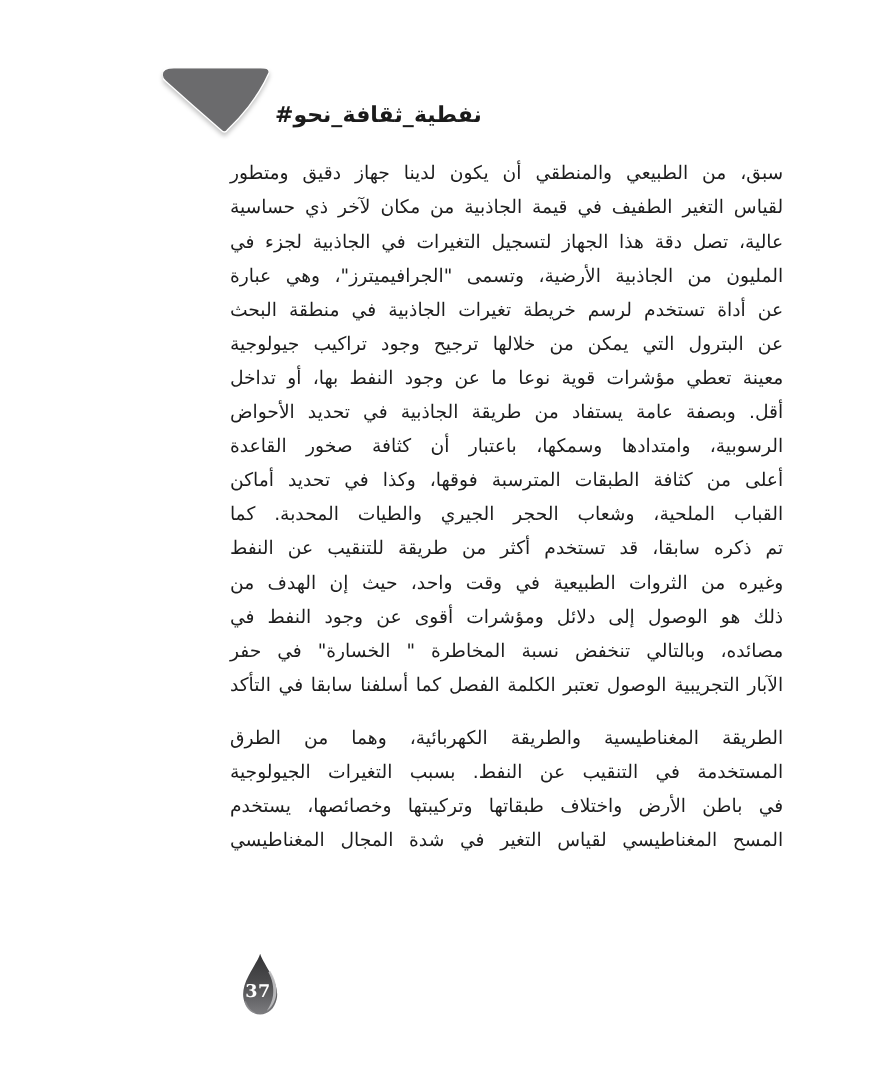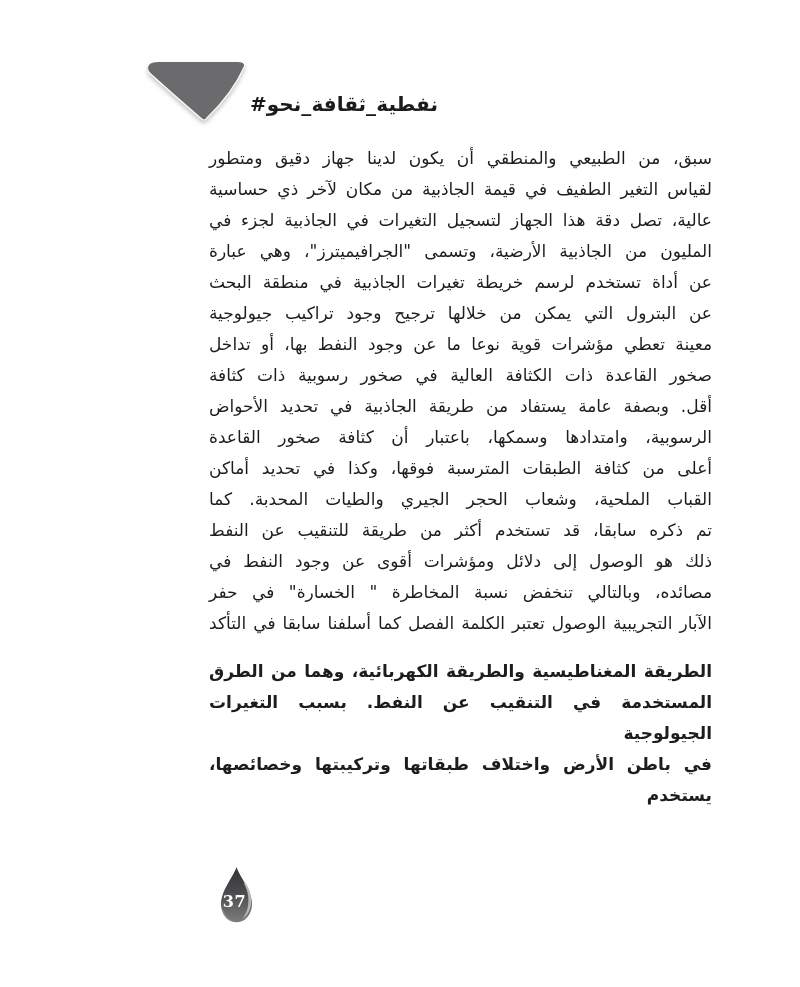--- a/index.html
+++ b/index.html
@@ -26,21 +26,21 @@
     white-space:nowrap;
   }
   
   .bodytext{
     position:absolute;left:209px;top:143px;width:503px;
     direction:rtl;
     font-size:17px;line-height:31px;
     color:var(--body-ink,#1d1d1d);
   }
   .para{display:block;}
-  .para + .para{margin-top:17px;font-weight:bold;}
+  .para + .para{margin-top:17px;}
   .line{
     text-align:justify;
     text-align-last:justify;
   }
   .line.flush-end{
     text-align-last:right;
   }
   
   .pagedrop{
     position:absolute;left:216px;top:865px;width:41px;height:60px;
@@ -69,34 +69,35 @@
 
   <div class="bodytext">
       <div class="para">
         <div class="line">سبق، من الطبيعي والمنطقي أن يكون لدينا جهاز دقيق ومتطور</div>
         <div class="line">لقياس التغير الطفيف في قيمة الجاذبية من مكان لآخر ذي حساسية</div>
         <div class="line">عالية، تصل دقة هذا الجهاز لتسجيل التغيرات في الجاذبية لجزء في</div>
         <div class="line">المليون من الجاذبية الأرضية، وتسمى "الجرافيميترز"، وهي عبارة</div>
         <div class="line">عن أداة تستخدم لرسم خريطة تغيرات الجاذبية في منطقة البحث</div>
         <div class="line">عن البترول التي يمكن من خلالها ترجيح وجود تراكيب جيولوجية</div>
         <div class="line">معينة تعطي مؤشرات قوية نوعا ما عن وجود النفط بها، أو تداخل</div>
-        <div class="line">صخور القاعدة ذات الكثافة العالية في صخور رسوبية ذات كثافة</div>
         <div class="line">أقل. وبصفة عامة يستفاد من طريقة الجاذبية في تحديد الأحواض</div>
         <div class="line">الرسوبية، وامتدادها وسمكها، باعتبار أن كثافة صخور القاعدة</div>
         <div class="line">أعلى من كثافة الطبقات المترسبة فوقها، وكذا في تحديد أماكن</div>
         <div class="line">القباب الملحية، وشعاب الحجر الجيري والطيات المحدبة. كما</div>
         <div class="line">تم ذكره سابقا، قد تستخدم أكثر من طريقة للتنقيب عن النفط</div>
+        <div class="line">وغيره من الثروات الطبيعية في وقت واحد، حيث إن الهدف من</div>
         <div class="line">ذلك هو الوصول إلى دلائل ومؤشرات أقوى عن وجود النفط في</div>
         <div class="line">مصائده، وبالتالي تنخفض نسبة المخاطرة " الخسارة" في حفر</div>
         <div class="line">الآبار التجريبية الوصول تعتبر الكلمة الفصل كما أسلفنا سابقا في التأكد</div>
       </div>
       <div class="para">
         <div class="line">الطريقة المغناطيسية والطريقة الكهربائية، وهما من الطرق</div>
         <div class="line">المستخدمة في التنقيب عن النفط. بسبب التغيرات الجيولوجية</div>
         <div class="line">في باطن الأرض واختلاف طبقاتها وتركيبتها وخصائصها، يستخدم</div>
+        <div class="line">المسح المغناطيسي لقياس التغير في شدة المجال المغناطيسي</div>
       </div>
     </div>
 
   <div class="pagedrop">
     <svg width="41" height="60" viewBox="0 0 41 60" xmlns="http://www.w3.org/2000/svg">
       <defs>
         <linearGradient id="dropGrad" x1="0" y1="0" x2="0" y2="1">
           <stop offset="0" stop-color="#343436"></stop>
           <stop offset="0.45" stop-color="#4a4a4c"></stop>
           <stop offset="1" stop-color="#7d7d80"></stop>

